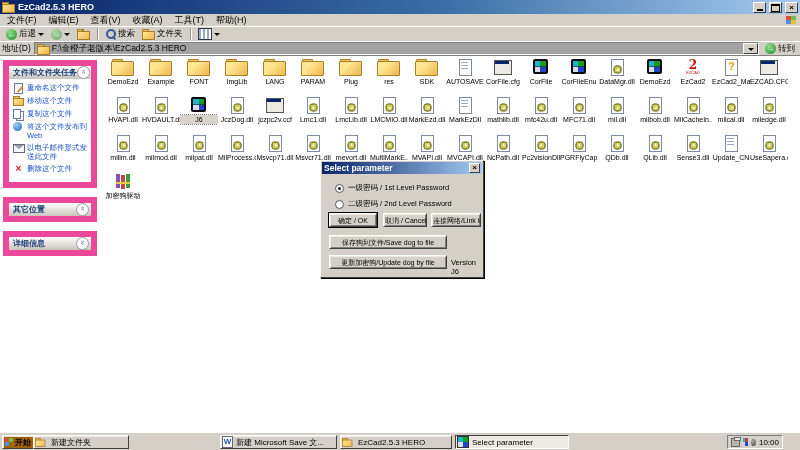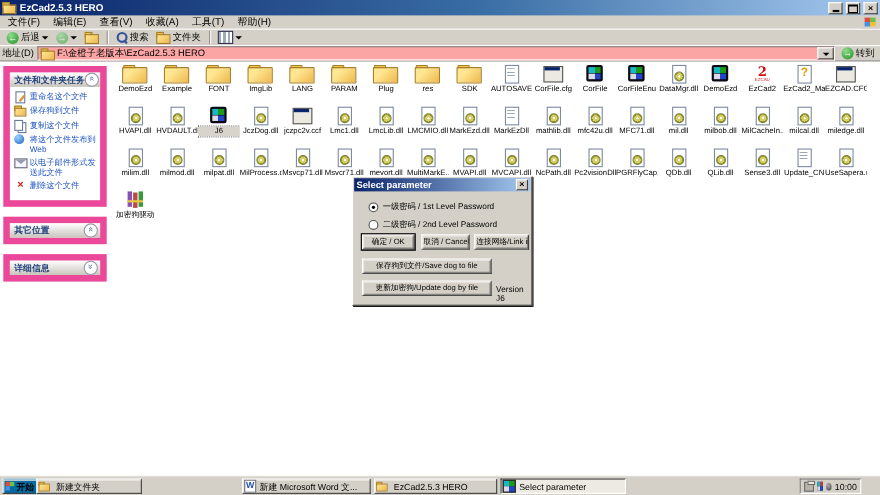--- a/index.html
+++ b/index.html
@@ -36,21 +36,21 @@
   .minifolder::after{content:"";position:absolute;left:0;top:2px;width:11px;height:7px;background:linear-gradient(135deg,#ffe792,#eeb84e);border:1px solid #a98028}
   .up-arrow{position:absolute;left:3px;top:-2px;color:#0a7a0a;font-size:9px;font-weight:bold}
   .mag{width:11px;height:11px;position:relative;flex:none}
   .mag::before{content:"";position:absolute;left:1px;top:0;width:6px;height:6px;border:2px solid #35559a;border-radius:50%}
   .mag::after{content:"";position:absolute;left:7px;top:8px;width:4px;height:2px;background:#35559a;transform:rotate(45deg)}
   .views-ico{width:12px;height:10px;border:1px solid #335;background:repeating-linear-gradient(90deg,#9ab 0 2px,#fff 2px 4px);flex:none}
 
   
   .addressbar{height:13px;display:flex;align-items:center;padding:0 2px;gap:3px;border-bottom:1px solid #808080}
   .addr-label{font-size:8.5px}
-  .combo{flex:1;height:11px;background:#fca5a5;border:1px solid;border-color:#808080 #fff #fff #808080;display:flex;align-items:center;padding-left:2px;gap:2px}
+  .combo{flex:1;height:11px;background:#a3a3a3;border:1px solid;border-color:#808080 #fff #fff #808080;display:flex;align-items:center;padding-left:2px;gap:2px}
   .combo-text{font-size:8.5px;flex:1;white-space:nowrap;overflow:hidden}
   .combo-drop{width:13px;height:9px;background:#d4d0c8;border:1px solid;border-color:#fff #404040 #404040 #fff;display:flex;justify-content:center}
   .go-btn{display:flex;align-items:center;gap:2px;font-size:8.5px;padding:0 3px}
 
   
   .content{position:relative;background:#fff;height:380px;overflow:hidden}
 
   
   .sidebar{position:absolute;left:3px;top:4px;width:94px}
   .panel{margin-bottom:9px;border:6px solid #ec4899;background:#fff}
@@ -117,21 +117,21 @@
   .radio-lbl{font-size:7.5px;white-space:nowrap}
   .dbtn{position:absolute;height:14px;background:#d4d0c8;border:1px solid;border-color:#fff #404040 #404040 #fff;
         box-shadow:inset 1px 1px 0 #ece9e2,inset -1px -1px 0 #808080;font-size:7px;text-align:center;line-height:13px;
         white-space:nowrap;overflow:hidden;box-sizing:border-box;padding:0 1px}
   .dbtn.default{outline:1px solid #000}
   .dlg-version{position:absolute;font-size:7.5px;color:#000}
 
   
   .taskbar{position:absolute;left:0;top:432px;width:800px;height:18px;background:#d4d0c8;border-top:1px solid #fff}
   .start{position:absolute;left:2px;top:2px;width:51px;height:14px;display:flex;align-items:center;gap:2px;padding:0 2px;
-         background:#0369a1;border:1px solid;border-color:#fff #404040 #404040 #fff;box-shadow:inset 1px 1px 0 #ece9e2;box-sizing:border-box}
+         background:#a16207;border:1px solid;border-color:#fff #404040 #404040 #fff;box-shadow:inset 1px 1px 0 #ece9e2;box-sizing:border-box}
   .start .flag{display:flex;flex-wrap:wrap;width:8px;height:8px}
   .start .flag i{width:4px;height:4px}
   .start-lbl{font-size:8px;font-weight:bold}
   .task{position:absolute;top:2px;height:14px;display:flex;align-items:center;gap:3px;padding:0 1px;font-size:8px;
         background:#d4d0c8;border:1px solid;border-color:#fff #404040 #404040 #fff;box-shadow:inset 1px 1px 0 #ece9e2;
         box-sizing:border-box;white-space:nowrap;overflow:hidden}
   .task.active{background:#eceae2;border-color:#404040 #fff #fff #404040;box-shadow:none}
   .task .minifolder{transform:scale(.8);transform-origin:left center}
   .task .t-ezcad{width:10px;height:10px;background:#0a0a14;flex:none;
     background-image:linear-gradient(90deg,#19b8c8 50%,#1a9c1a 50%),linear-gradient(90deg,#dcdce8 50%,#2244cc 50%);
@@ -231,21 +231,21 @@
               <span class="panel-title">文件和文件夹任务</span>
               <span class="chev"><span>»</span></span>
             </div>
             <div class="panel-b">
               <div class="p-item">
                 <span class="si si-page si-rename"></span>
                 <span class="lbl">重命名这个文件</span>
               </div>
               <div class="p-item">
                 <span class="si si-folder"></span>
-                <span class="lbl">保存狗到文件</span>
+                <span class="lbl">移动这个文件</span>
               </div>
               <div class="p-item">
                 <span class="si si-copy"></span>
                 <span class="lbl">复制这个文件</span>
               </div>
               <div class="p-item">
                 <span class="si si-globe"></span>
                 <span class="lbl">将这个文件发布到 Web</span>
               </div>
               <div class="p-item">
@@ -526,21 +526,21 @@
           <i class="wf2"></i>
           <i class="wf3"></i>
         </span>
       <span class="start-lbl">开始</span>
     </span>
     <span id="tasks"><span class="task" style="left: 33px; width: 96px;">
           <span class="minifolder"></span>
           <span>新建文件夹</span>
         </span><span class="task" style="left: 220px; width: 117px;">
           <span class="t-word">W</span>
-          <span>新建 Microsoft Word 文...</span>
+          <span>新建 Microsoft Save 文...</span>
         </span><span class="task" style="left: 340px; width: 112px;">
           <span class="minifolder"></span>
           <span>EzCad2.5.3 HERO</span>
         </span><span class="task active" style="left: 455px; width: 114px;">
           <span class="t-ezcad"></span>
           <span>Select parameter</span>
         </span></span>
     <span class="tray">
       <span class="tray-printer"></span>
       <span class="tray-ez"></span>

